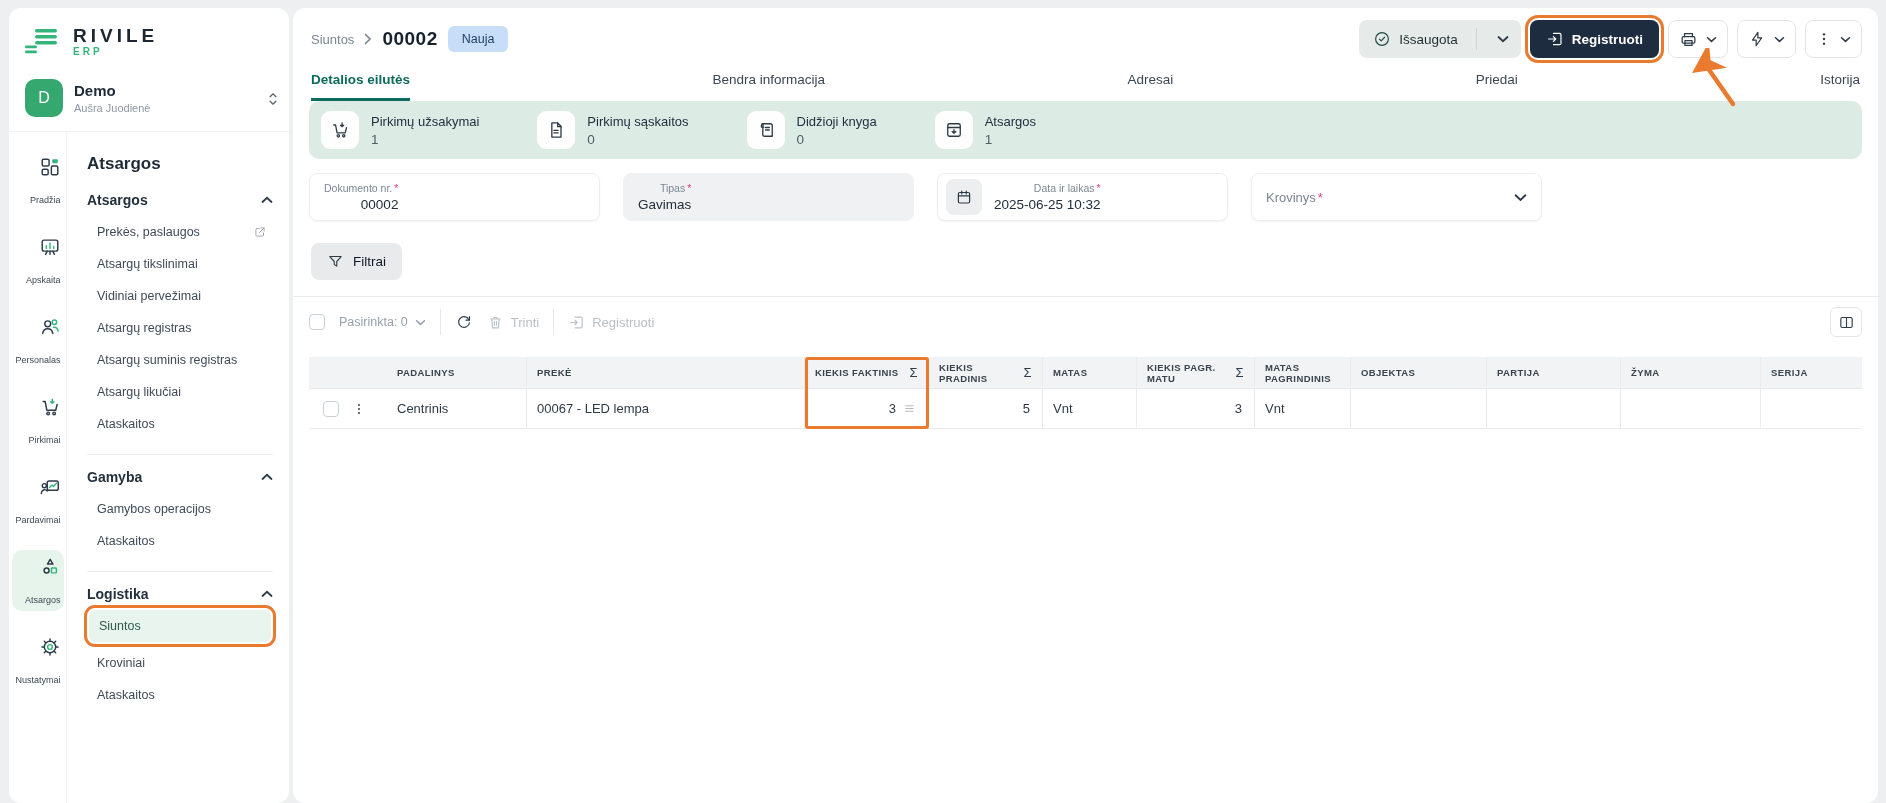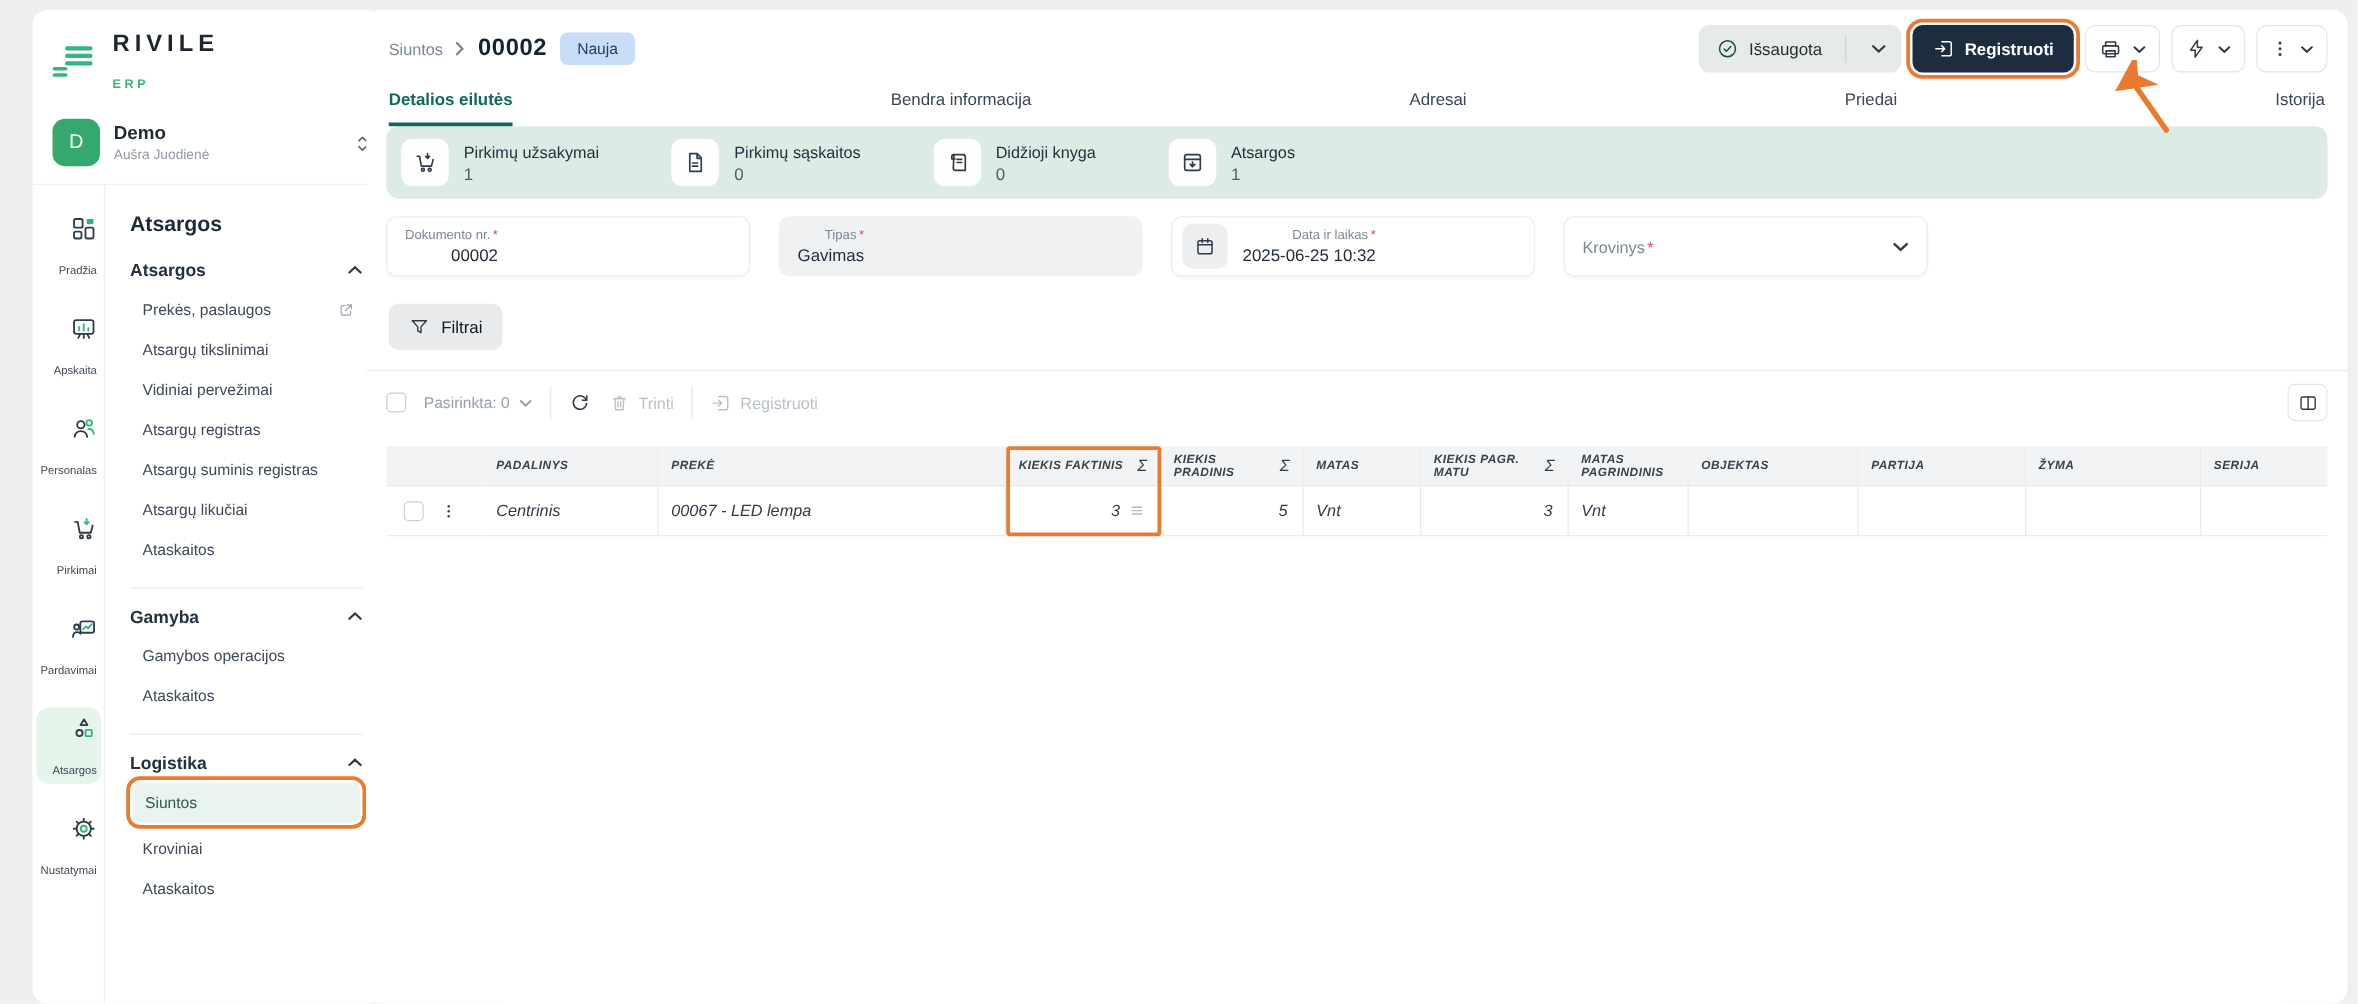--- a/index.html
+++ b/index.html
@@ -14,27 +14,27 @@
   svg { display:block; }
   .s  { fill:none; stroke:#2e3b49; stroke-width:1.6; stroke-linecap:round; stroke-linejoin:round; }
   .g  { fill:none; stroke:#35b57c; stroke-width:1.6; stroke-linecap:round; stroke-linejoin:round; }
   .gf { fill:#35b57c; stroke:none; }
   .gray { stroke:#9aa4ae; }
   .white { stroke:#ffffff; }
   .dim { stroke:#b9c1c9; }
 
   
   .sidebar {
-    position:absolute; left:26px; top:8px; width:280px; height:795px;
+    position:absolute; left:9px; top:8px; width:280px; height:795px;
     background:#fff; border-radius:12px; overflow:hidden;
     display:flex; flex-direction:column;
   }
   .brand { display:flex; align-items:center; gap:12px; padding:18px 16px 10px 16px; }
   .brand-name { font-size:19px; font-weight:bold; letter-spacing:4px; color:#1d2731; line-height:1; }
-  .brand-sub { font-size:10px; font-weight:bold; letter-spacing:3px; color:#35b57c; margin-top:17px; }
+  .brand-sub { font-size:10px; font-weight:bold; letter-spacing:3px; color:#35b57c; margin-top:1px; }
   .user-row { display:flex; align-items:center; gap:11px; padding:12px 14px 14px 16px; border-bottom:1px solid #eef0f2; position:relative; }
   .avatar { width:38px; height:38px; border-radius:10px; background:#35a870; color:#fff; font-size:16px;
             display:flex; align-items:center; justify-content:center; }
   .user-company { font-size:15px; font-weight:bold; color:#1e2a36; }
   .user-name { font-size:11px; color:#8e98a3; margin-top:3px; }
   .user-swap { position:absolute; right:9px; top:50%; transform:translateY(-50%); cursor:pointer; }
 
   .sidebar-cols { display:flex; flex:1; min-height:0; }
   .rail { width:58px; border-right:1px solid #eef0f2; padding-top:18px; display:flex; flex-direction:column; align-items:center; gap:19px; }
   .rail-item { display:flex; flex-direction:column; align-items:flex-end; gap:17px; cursor:pointer; padding:6px 3px; border-radius:10px; width:52px; }
@@ -100,21 +100,21 @@
   .list-toolbar { margin-top:16px; border-top:1px solid #e8eaec; padding:10px 16px; display:flex; align-items:center; gap:14px; }
   .checkbox { width:16px; height:16px; border:1.6px solid #c9d0d7; border-radius:4px; background:#fff; cursor:pointer; flex:none; }
   .tb-label { font-size:12.5px; color:#97a1ab; display:flex; align-items:center; gap:7px; cursor:pointer; }
   .tb-divider { width:1px; height:26px; background:#e5e8ea; }
   .tb-action { display:flex; align-items:center; gap:7px; font-size:13px; color:#b9c1c9; cursor:pointer; }
   .tb-action.enabled { color:#2a3642; }
   .tb-right { margin-left:auto; }
   .btn-cols { width:32px; height:30px; border:1px solid #e3e6e9; border-radius:6px; background:#fff;
               display:flex; align-items:center; justify-content:center; cursor:pointer; }
 
-  .table-wrap { margin:10px 16px 0 16px; position:relative;font-style:italic; }
+  .table-wrap { margin:10px 16px 0 16px; position:relative; }
   .tgrid { display:grid; grid-template-columns:78px 140px 278px 124px 114px 94px 118px 96px 136px 134px 140px 1fr; }
   .th { background:#f2f3f4; border-bottom:1px solid #e6e8ea; min-height:32px; padding:4px 10px;
         font-size:9.5px; font-weight:bold; color:#39434d; letter-spacing:0.4px;
         display:flex; align-items:center; }
   .th.sum { justify-content:space-between; gap:4px; }
   .th .sigma { font-size:13px; font-weight:normal; color:#2e3b49; }
   .cb { border-right:1px solid #e9ebed; }
   .td { min-height:40px; border-bottom:1px solid #ececee; padding:4px 10px; font-size:13px; color:#2e3a46;
         display:flex; align-items:center; }
   .td.num { justify-content:flex-end; padding-right:12px; gap:7px; }

